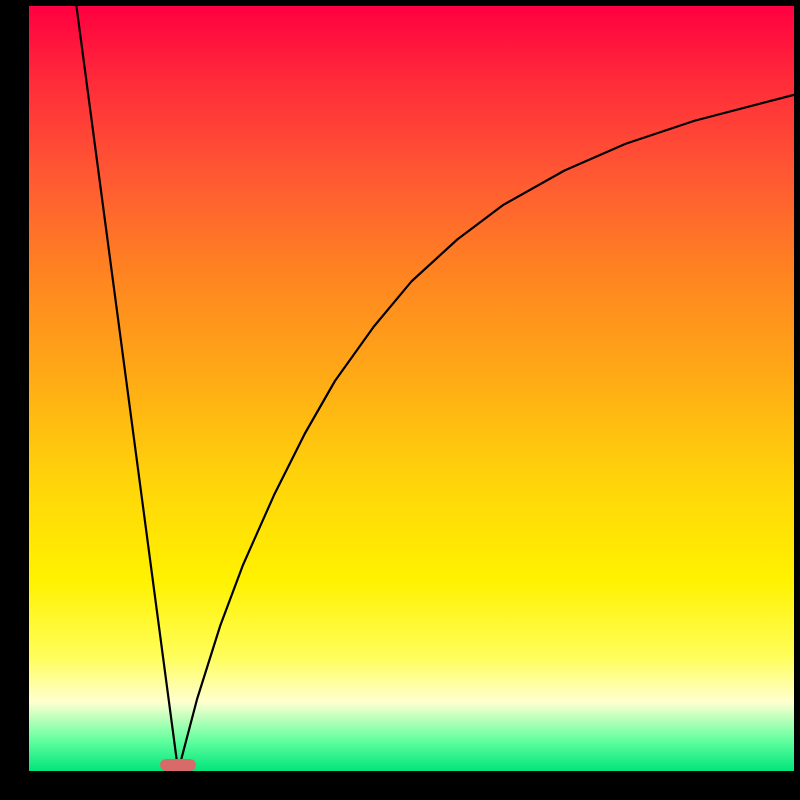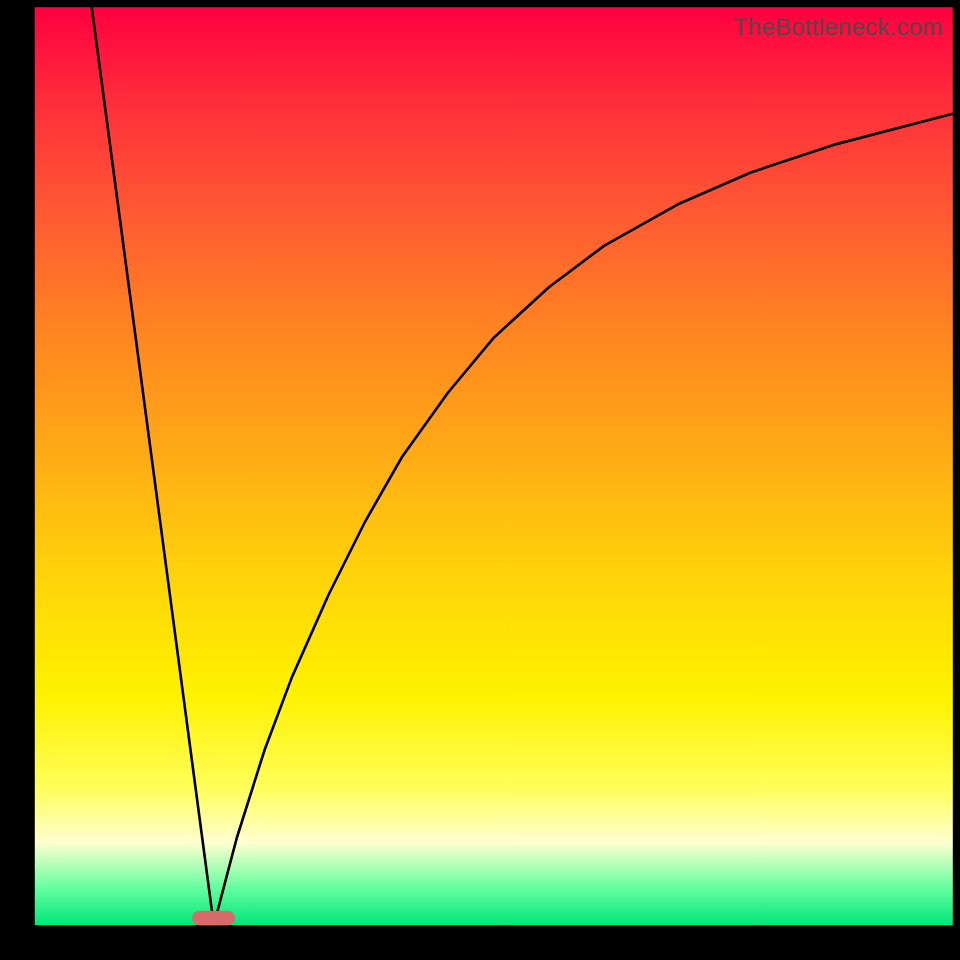--- a/index.html
+++ b/index.html
@@ -61,21 +61,20 @@
     background: #d86a6a;
     bottom: 0px;
     transform: translateX(-50%);
   }
 </style>
 </head>
 <body>
 
 <div class="outer">
   <div class="plot">
-    <div class="attribution">TheBottleneck.com</div>
 
     <svg class="curve-svg" viewBox="0 0 765 765" preserveAspectRatio="none">
       <path id="curve-path" fill="none" stroke="#000000" stroke-width="2.2" stroke-linejoin="round" stroke-linecap="round" d="M47.43 0.00 L149.18 765.00 L149.18 765.00 L168.30 692.33 L191.25 619.65 L214.20 558.45 L244.80 489.60 L275.40 428.40 L306.00 374.85 L344.25 321.30 L382.50 275.40 L428.40 233.33 L474.30 198.90 L535.50 164.48 L596.70 137.70 L665.55 114.75 L765.00 88.74"></path>
     </svg>
 
     <div class="marker" id="marker" style="left: 149.175px; background: rgb(216, 106, 106);"></div>
   </div>
 </div>
 
 </body></html>

